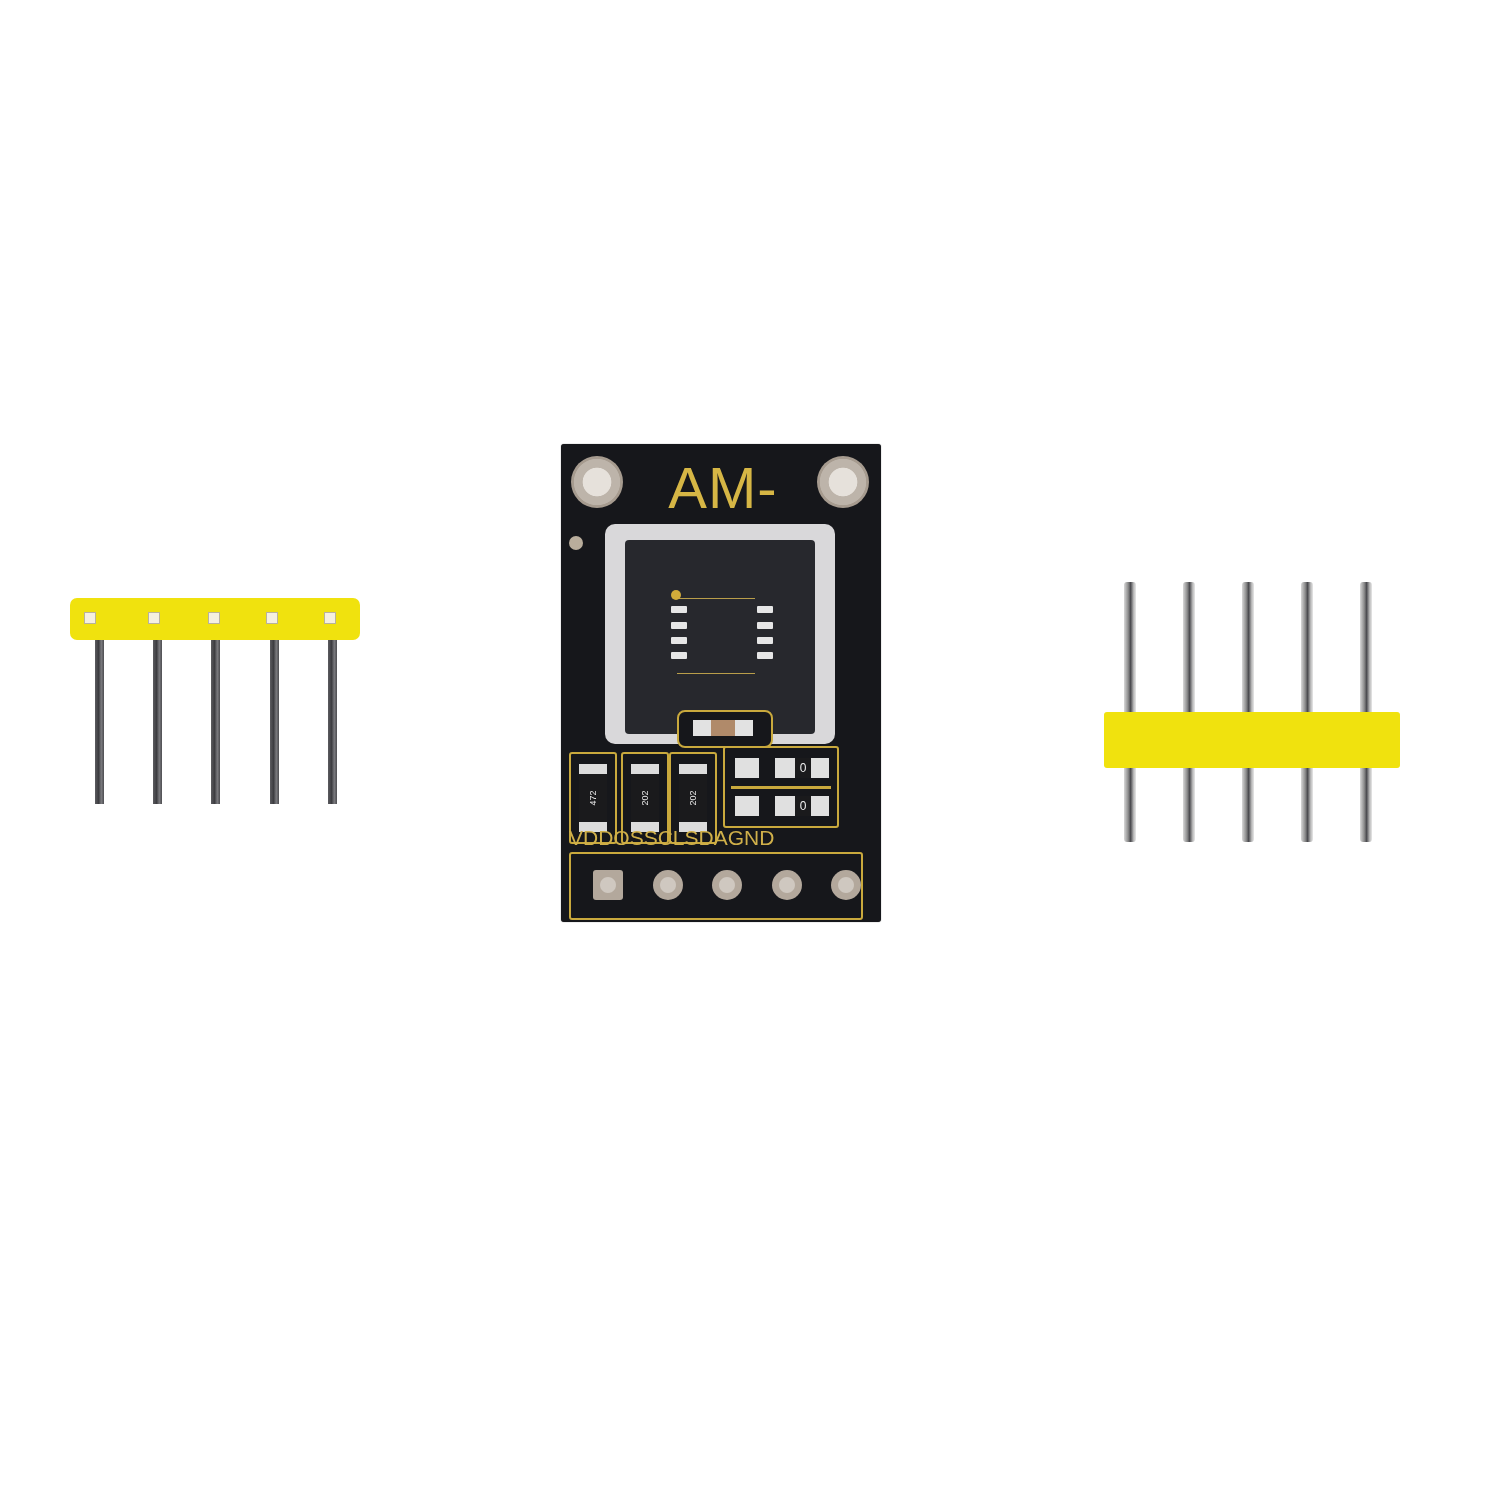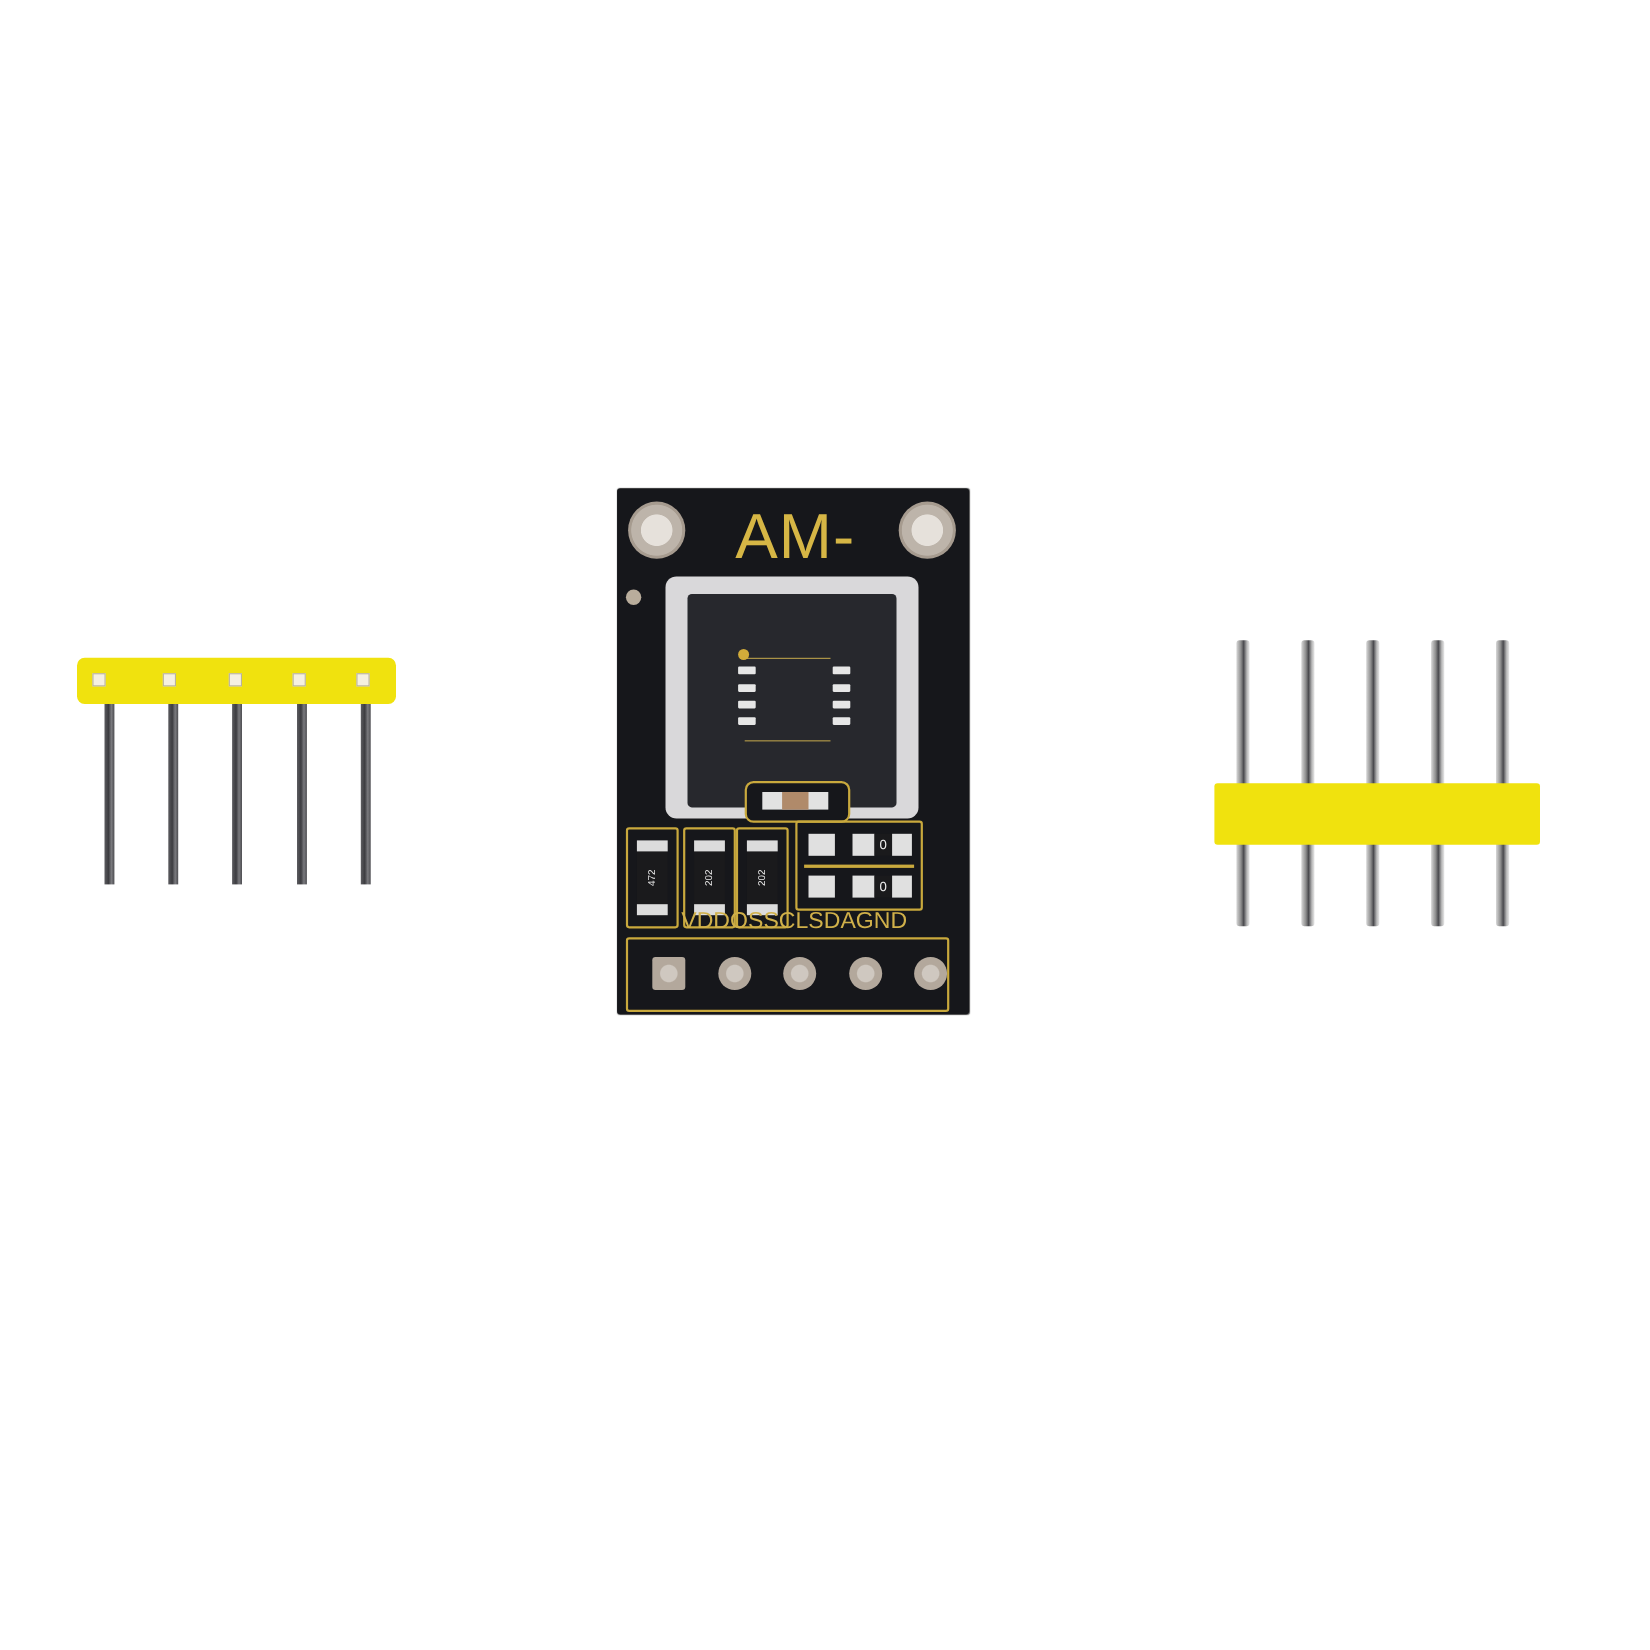--- a/index.html
+++ b/index.html
@@ -13,21 +13,21 @@
     .ring { left:44px; top:80px; width:230px; height:220px; background:#d9d8da; border-radius:10px; }
     .inner { left:64px; top:96px; width:190px; height:194px; background:#27282d; border-radius:4px; }
     .chip { left:44px; top:54px; width:72px; height:74px; }
     .chip-outline { left:8px; top:4px; width:78px; height:74px; border-top:1px solid #b99e4a; border-bottom:1px solid #b99e4a; }
     .pin1 { left:2px; top:-4px; width:10px; height:10px; border-radius:50%; background:#d1ab3a; }
     .pad { width:16px; height:7px; background:#e6e6e6; border-radius:1px; }
     .cap { left:116px; top:266px; width:92px; height:34px; border:2px solid #c9a93d; border-radius:8px; background:#16171b; }
     .res-box { width:44px; height:88px; border:2px solid #c9a93d; border-radius:3px; }
     .res { width:28px; height:68px; left:8px; top:10px; background:#1a1a1c; border-top:10px solid #dcdcdc; border-bottom:10px solid #dcdcdc; box-sizing:border-box; color:#e8e8e8; font-size:9px; display:flex; align-items:center; justify-content:center; }
     .res span { transform:rotate(-90deg); display:block; }
-    .labels { left:8px; top:382px; width:306px; display:flex; justify-content:center; color:#d0b04a; font-size:21px; letter-spacing:0; }
+    .labels { left:8px; top:382px; width:306px; display:flex; justify-content:flex-start; color:#d0b04a; font-size:21px; letter-spacing:0; }
     .conn { left:8px; top:408px; width:290px; height:64px; border:2px solid #c9a93d; border-radius:3px; }
     .hole { width:30px; height:30px; border-radius:50%; background:radial-gradient(circle, #cfc8c0 0 35%, #b3a89c 40% 100%); top:16px; }
     .hole.sq { border-radius:3px; }
     
     .hdr-plastic { background:#f0e20e; }
     .pin-metal { background:linear-gradient(90deg,#5c5c60,#3c3c40 40%,#7a7a7e 70%,#4d4d51); }
     .pin-silver { background:linear-gradient(90deg,#d8d8d8,#8c8c8c 35%,#4a4a4e 55%,#b8b8b8 80%,#e8e8e8); }
     .pin-tip { width:10px; height:10px; background:#f5f0e0; border:1px solid #b8b29c; }
   </style>
 </head>

